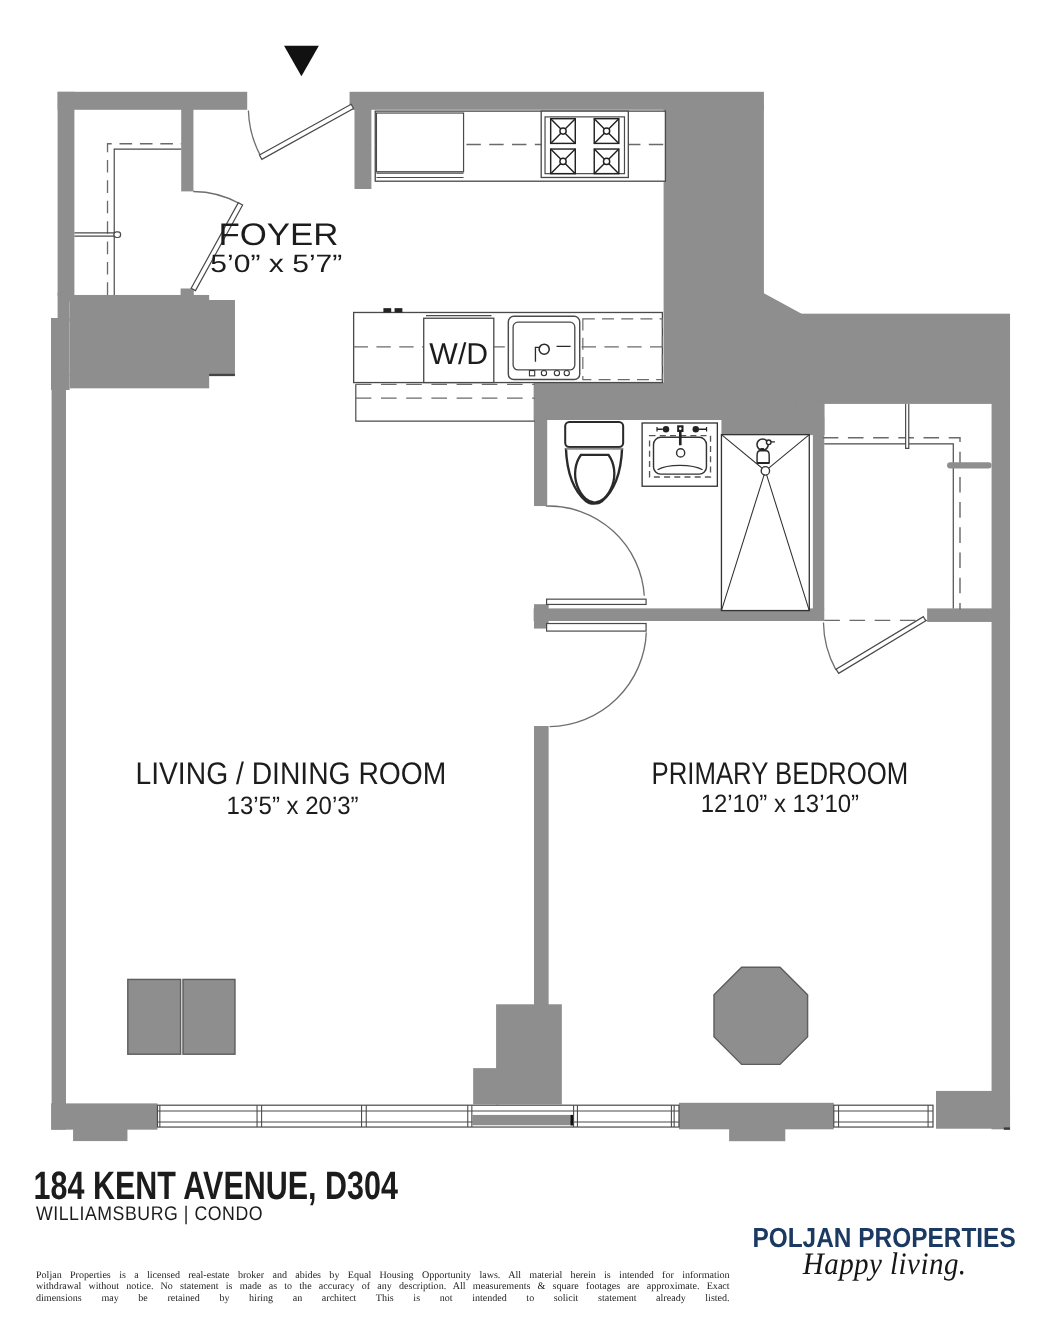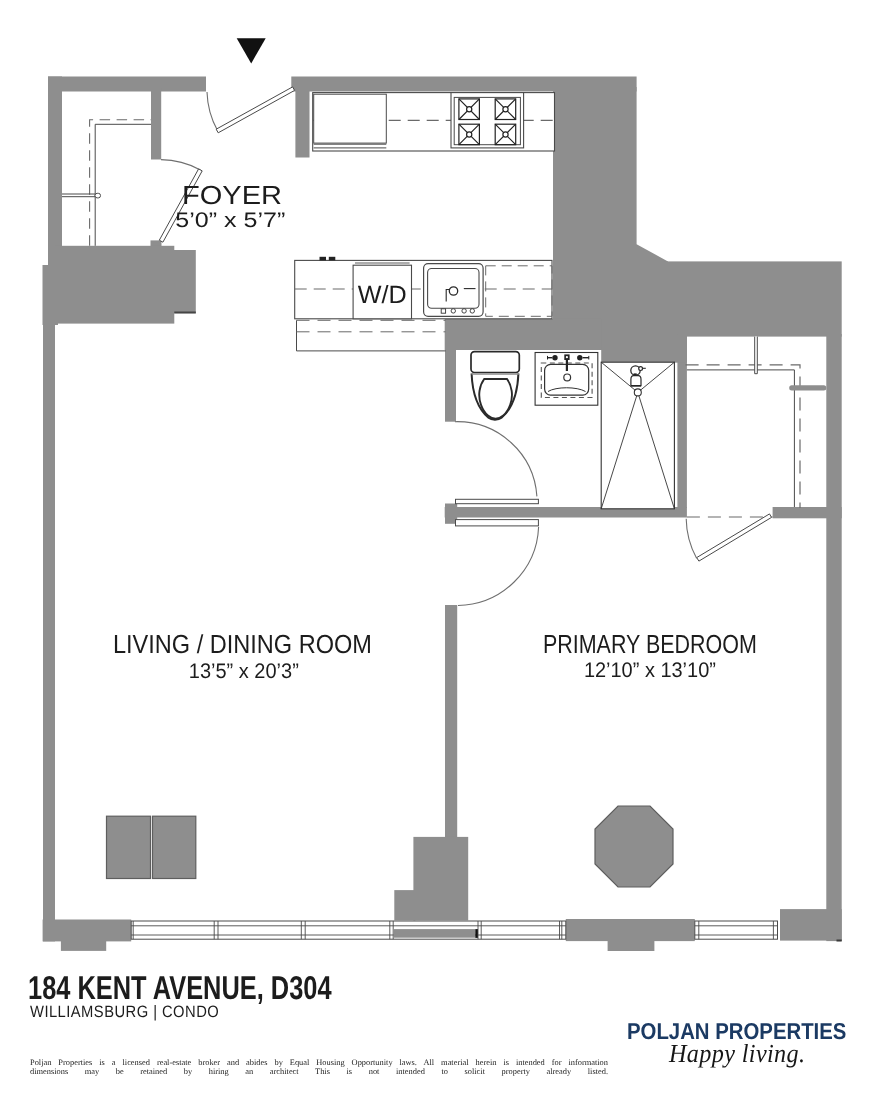--- a/index.html
+++ b/index.html
@@ -283,19 +283,20 @@
 
 <text x="649.9" y="677" font-size="21" letter-spacing="0" fill="#1c1c1c" text-anchor="middle" textLength="132" lengthAdjust="spacingAndGlyphs" font-family="Liberation Sans, sans-serif">12’10” x 13’10”</text>
 </svg>
 
 <div class="lbl" style="filter:grayscale(1);left:28px;top:969px;font-size:33px;font-weight:bold;letter-spacing:0px;transform:scaleX(0.77);transform-origin:0 0;">184 KENT AVENUE, D304</div>
 
 <div class="lbl" style="filter:grayscale(1);left:30px;top:1003px;font-size:16.5px;letter-spacing:0.5px;transform:scaleX(0.895);transform-origin:0 0;">WILLIAMSBURG | CONDO</div>
 
 <div style="filter:grayscale(1);position:absolute;left:30px;top:1058px;width:578px;font-family:'Liberation Serif',serif;font-size:8.4px;line-height:9.4px;color:#222;">
 <div style="text-align:justify;text-align-last:justify;">Poljan Properties is a licensed real-estate broker and abides by Equal Housing Opportunity laws. All material herein is intended for information</div>
-<div style="text-align:justify;text-align-last:justify;">dimensions may be retained by hiring an architect This is not intended to solicit property already listed.</div>
+<div style="text-align:justify;text-align-last:justify;">withdrawal without notice. No statement is made as to the accuracy of any description. All measurements &amp; square footages are approximate. Exact</div>
+<div style="text-align:justify;text-align-last:justify;">dimensions may be retained by hiring an architect This is not intended to solicit statement already listed.</div>
 </div>
 
 <div class="lbl" style="left:627px;top:1018px;font-size:23px;font-weight:bold;color:#1b3a63;letter-spacing:0px;transform:scaleX(0.885);transform-origin:0 0;">POLJAN PROPERTIES</div>
 
 <div class="lbl" style="filter:grayscale(1);left:669px;top:1039px;font-size:26px;font-style:italic;color:#161616;font-family:'Liberation Serif',serif;letter-spacing:0.4px;transform:scaleX(0.93);transform-origin:0 0;">Happy living.</div>
 </div>
 
 </body></html>

